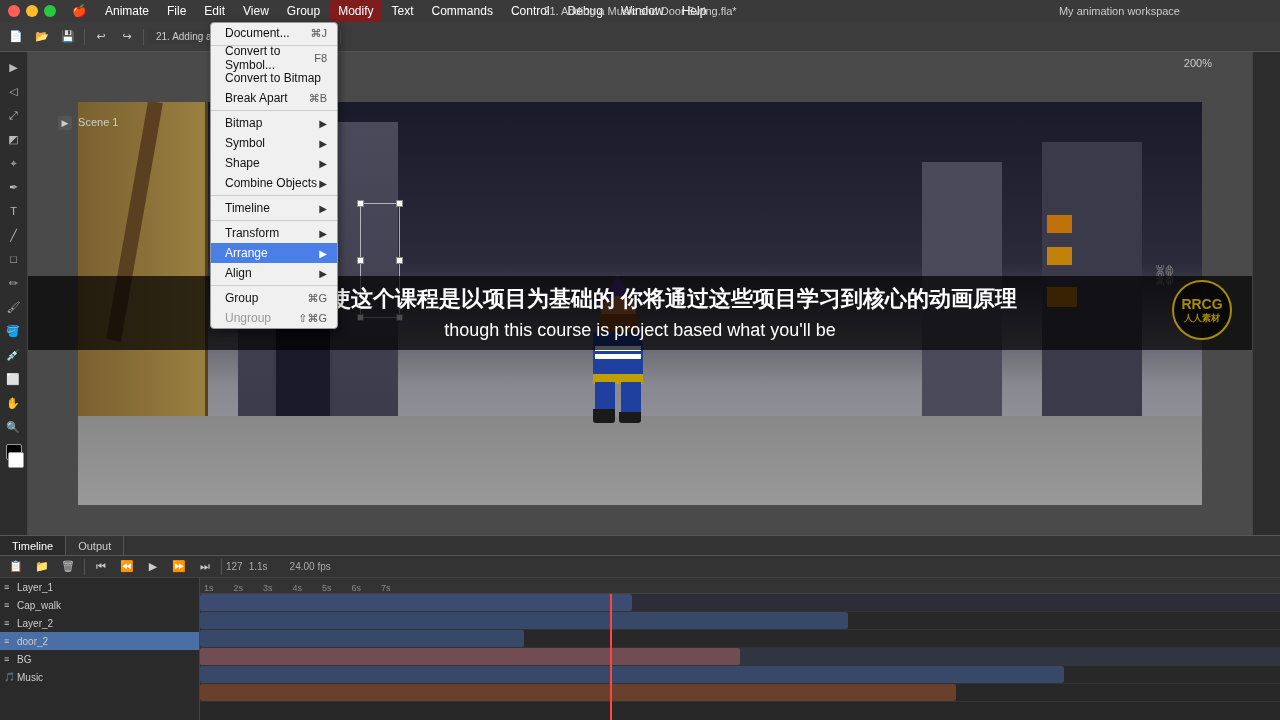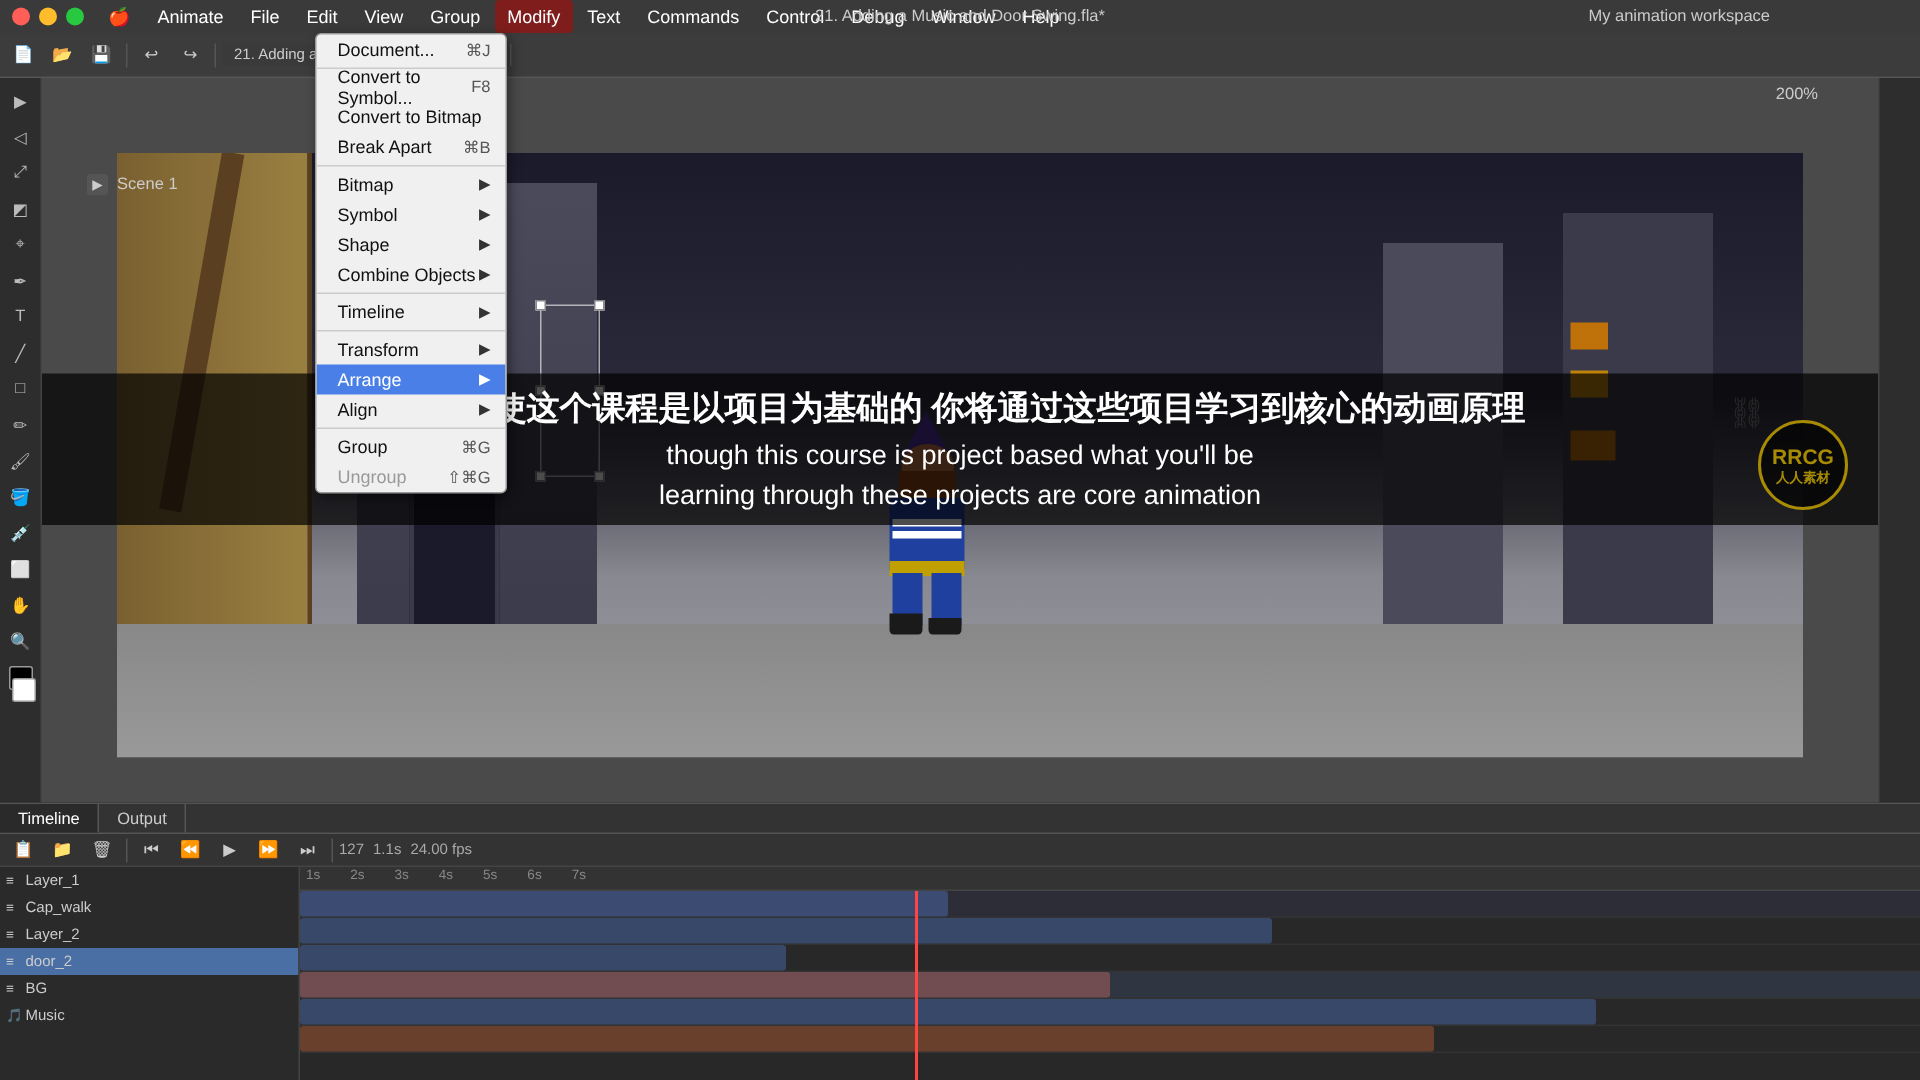--- a/index.html
+++ b/index.html
@@ -226,21 +226,21 @@
       flex: 1;
       background: #282828;
       position: relative;
       overflow: hidden;
     }
     .frames-ruler {
       height: 16px;
       background: #333;
       border-bottom: 1px solid #444;
       display: flex;
-      align-items: flex-start;
+      align-items: flex-end;
       padding: 0 4px;
       font-size: 9px;
       color: #888;
       gap: 20px;
     }
 
     
     #subtitle {
       position: absolute;
       bottom: 185px;
@@ -499,21 +499,20 @@
             <div style="position:absolute;bottom:-3px;right:-3px;width:7px;height:7px;background:#fff;border:1px solid #888;"></div>
           </div>
 
           <div style="position:absolute;right:30px;top:40%;width:20px;height:60px;color:#888;font-size:20px;">⛓</div>
         </div>
       </div>
 
       <div id="subtitle">
         <div id="subtitle-cn">因为即使这个课程是以项目为基础的 你将通过这些项目学习到核心的动画原理</div>
         <div id="subtitle-en">though this course is project based what you'll be</div>
-        <div>learning through these projects are core animation</div>
       </div>
 
       <div id="watermark">
         <div class="watermark-circle">
           <span style="font-size:14px;font-weight:bold;">RRCG</span>
           <span>人人素材</span>
         </div>
       </div>
 
       <div style="position:absolute;top:5px;right:40px;color:#ccc;font-size:11px;z-index:100;text-align:right;">200%</div>
@@ -534,21 +533,21 @@
       <button class="tool-btn">🗑</button>
       <div class="toolbar-separator"></div>
       <button class="tool-btn">⏮</button>
       <button class="tool-btn">⏪</button>
       <button class="tool-btn">▶</button>
       <button class="tool-btn">⏩</button>
       <button class="tool-btn">⏭</button>
       <div class="toolbar-separator"></div>
       <span style="color:#aaa;font-size:10px;">127</span>
       <span style="color:#aaa;font-size:10px;margin-left:4px;">1.1s</span>
-      <span style="color:#aaa;font-size:10px;margin-left:4px;">24.00 fps</span>
+      <span style="color:#aaa;font-size:10px;margin-left:20px;">24.00 fps</span>
     </div>
     <div id="timeline-content">
       <div id="layers-panel">
         <div class="layer-item">
           <span class="layer-icon">≡</span>
           <span>Layer_1</span>
         </div>
         <div class="layer-item">
           <span class="layer-icon">≡</span>
           <span>Cap_walk</span>

